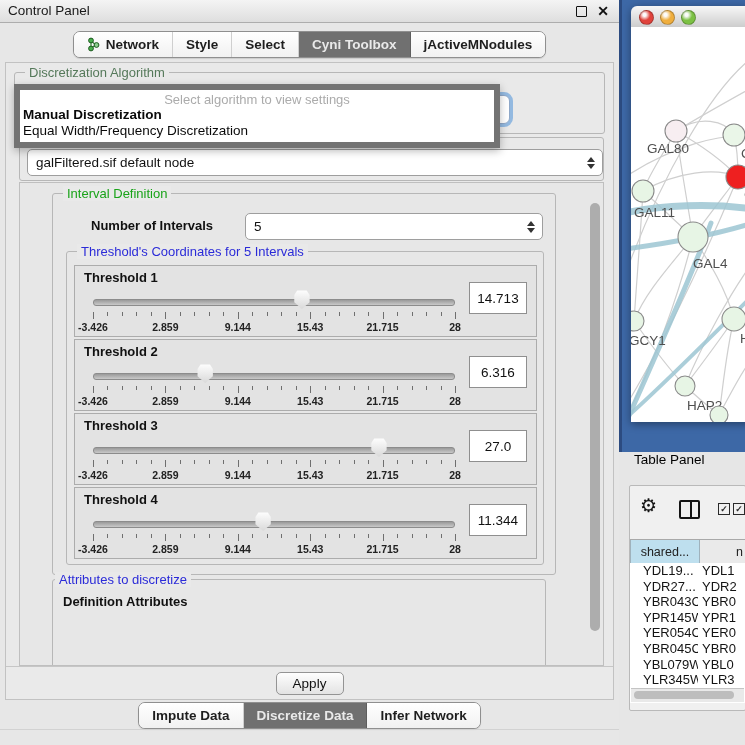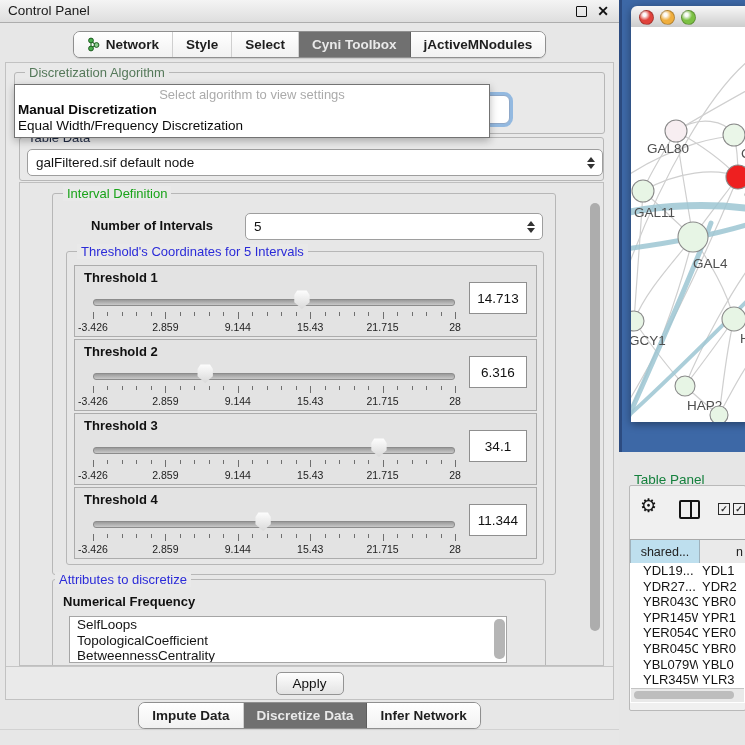--- a/index.html
+++ b/index.html
@@ -42,21 +42,21 @@
   .combo{position:absolute;background:#FFF;border:1px solid #9E9E9E;border-radius:5px;
          font-size:13.5px;color:#111;display:flex;align-items:center;padding-left:8px;}
   .stepper{position:absolute;right:7px;top:50%;transform:translateY(-50%);width:9px;height:12px;}
   .stepper .up,.stepper .dn{position:absolute;left:1px;width:0;height:0;border-left:4px solid transparent;border-right:4px solid transparent;}
   .stepper .up{top:0;border-bottom:5px solid #333;}
   .stepper .dn{bottom:0;border-top:5px solid #333;}
 
   
   #algo-combo-behind{left:19px;top:32px;width:483px;height:27px;border-radius:6px;background:#FFF;
      border:1px solid #8FA8C8;box-shadow:0 0 0 3px rgba(102,160,220,.65);}
-  #algo-popup{left:8px;top:21px;width:474px;height:52px;background:#FFF;border:1px solid #737373;
+  #algo-popup{left:8px;top:21px;width:474px;height:52px;background:#FFF;border:6px solid #737373;
      box-shadow:0 3px 8px rgba(0,0,0,.28);z-index:5;}
   #algo-popup .prompt{position:absolute;left:0;right:0;top:2px;text-align:center;color:#ABABAB;font-size:13px;}
   #algo-popup .opt{position:absolute;left:3px;right:3px;font-size:13.5px;color:#0A0A0A;white-space:nowrap;}
   #algo-popup .opt.first{top:17px;font-weight:bold;}
   #algo-popup .opt.second{top:33px;}
 
   
   #tabledata-group{left:13px;top:74px;width:583px;height:42px;}
   #tabledata-combo{left:7px;top:11px;width:566px;height:25px;}
 
@@ -71,21 +71,21 @@
   #noi-combo{left:192px;top:19px;width:288px;height:25px;}
 
   #thr-group{left:13px;top:57px;width:476px;height:312px;text-align:center;}
   .thr-box{position:absolute;left:7px;width:461px;height:70px;background:#E3E3E3;border:1px solid #ACACAC;}
   .thr-title{position:absolute;left:9px;top:4px;font-size:13px;font-weight:bold;color:#111;}
   .slider-area{position:absolute;left:18px;top:24px;width:362px;height:44px;}
   .track{position:absolute;left:0;right:0;top:9px;height:5px;border-radius:3px;
      background:linear-gradient(#9A9A9A,#C9C9C9);border:1px solid #8C8C8C;}
   .tick{position:absolute;top:22px;width:1px;height:4px;background:#6F6F6F;}
   .tick.major{height:7px;}
-  .ticklab{position:absolute;top:31px;transform:translateX(-50%);font-size:10.5px;font-weight:normal;color:#222;white-space:nowrap;}
+  .ticklab{position:absolute;top:31px;transform:translateX(-50%);font-size:10.5px;font-weight:bold;color:#222;white-space:nowrap;}
   .thumb{position:absolute;top:0;width:16px;height:19px;
      background:linear-gradient(#FEFEFE,#D9D9D9);
      clip-path:polygon(50% 100%,2% 64%,2% 26%,20% 2%,80% 2%,98% 26%,98% 64%);
      filter:drop-shadow(0 0 1px #7A7A7A);}
   .valbox{position:absolute;right:9px;top:16px;width:56px;height:30px;background:#FFF;
      border:1px solid #8F8F8F;font-size:13.5px;color:#111;display:flex;align-items:center;justify-content:center;}
 
   #attr-group{left:32px;top:396px;width:492px;height:90px;}
   #attr-label{position:absolute;left:10px;top:14px;font-size:13px;font-weight:bold;color:#111;}
   #attr-list{position:absolute;left:16px;top:36px;width:436px;height:45px;background:#FFF;
@@ -104,21 +104,21 @@
   #net-frame{left:619px;top:0;width:147px;height:452px;background:#3D68A6;}
   #net-frame .edgeL{position:absolute;left:0;top:0;width:3px;height:452px;background:#2C4B80;}
   #mac-window{position:absolute;left:12px;top:6px;width:120px;height:416px;border-radius:6px 6px 0 0;
      overflow:hidden;box-shadow:0 2px 8px rgba(0,0,0,.4);}
   #mac-titlebar{position:absolute;left:0;top:0;right:0;height:21px;
      background:linear-gradient(#F7F7F7,#CDCDCD);border-bottom:1px solid #9A9A9A;}
   .tl{position:absolute;top:4px;width:13px;height:13px;border-radius:50%;border:1px solid rgba(0,0,0,.25);}
   #net-canvas{position:absolute;left:0;top:21px;right:0;bottom:0;background:#FFF;overflow:hidden;}
 
   #table-area{left:619px;top:452px;width:126px;height:293px;background:#E6E6E6;}
-  #table-area .title{position:absolute;left:15px;top:20px;font-size:13.5px;color:#15803d;}
+  #table-area .title{position:absolute;left:15px;top:0;font-size:13.5px;color:#000000;}
   #table-inner{position:absolute;left:10px;top:33px;width:115px;height:224px;background:#F0F0F0;
      border:1px solid #B9B9B9;border-radius:2px;overflow:hidden;}
   #gear{position:absolute;left:10px;top:10px;font-size:19px;color:#141414;line-height:20px;}
   #colicon{position:absolute;left:49px;top:14px;width:17px;height:15px;border:2px solid #141414;border-radius:2px;}
   #colicon .div{position:absolute;left:50%;top:0;bottom:0;width:2px;background:#141414;}
   .chk{position:absolute;top:17px;width:10px;height:10px;border:1.5px solid #2A2A2A;font-size:9px;
        line-height:10px;text-align:center;color:#2A2A2A;font-weight:bold;}
   #chk1{left:88px;} #chk2{left:103px;}
   #thead{position:absolute;left:0;top:53px;width:100%;height:23px;display:flex;border-top:1px solid #A9A9A9;border-bottom:1px solid #A9A9A9;}
   .hcell{height:100%;display:flex;align-items:center;justify-content:center;font-size:12.5px;color:#222;white-space:nowrap;overflow:hidden;}
@@ -326,21 +326,21 @@
                 <div class="tick" style="left: 96%;"></div>
                 <div class="tick major" style="left: 100%;"></div>
                 <span class="ticklab" style="left: 0%;">-3.426</span>
                 <span class="ticklab" style="left: 20%;">2.859</span>
                 <span class="ticklab" style="left: 40%;">9.144</span>
                 <span class="ticklab" style="left: 60%;">15.43</span>
                 <span class="ticklab" style="left: 80%;">21.715</span>
                 <span class="ticklab" style="left: 100%;">28</span>
                 <div class="thumb" style="left: calc(78.9983% - 8px);"></div>
               </div>
-              <div class="valbox">34.1</div>
+              <div class="valbox">27.0</div>
             </div>
             <div class="thr-box" style="top: 235px;">
               <div class="thr-title">Threshold 4</div>
               <div class="slider-area">
                 <div class="track"></div>
                 <div class="tick major" style="left: 0%;"></div>
                 <div class="tick" style="left: 4%;"></div>
                 <div class="tick" style="left: 8%;"></div>
                 <div class="tick" style="left: 12%;"></div>
                 <div class="tick" style="left: 16%;"></div>
@@ -373,27 +373,21 @@
                 <span class="ticklab" style="left: 100%;">28</span>
                 <div class="thumb" style="left: calc(46.9993% - 8px);"></div>
               </div>
               <div class="valbox">11.344</div>
             </div>
           </div>
       </div>
 
       <div class="group" id="attr-group">
         <span class="group-label lab-blue" style="left:2px;">Attributes to discretize</span>
-        <span id="attr-label">Numerical Frequency</span>
-        <div id="attr-list">
-          <div class="attr-item">SelfLoops</div>
-            <div class="attr-item">TopologicalCoefficient</div>
-            <div class="attr-item">BetweennessCentrality</div>
-            <div class="vscroll" id="attr-scroll"></div>
-        </div>
+        <span id="attr-label">Definition Attributes</span>
       </div>
 
       <div class="vscroll" id="pane-scroll"></div>
     </div>
 
     <div id="apply-bar" class="abs">
       <div id="apply-btn">Apply</div>
     </div>
   </div>
 

